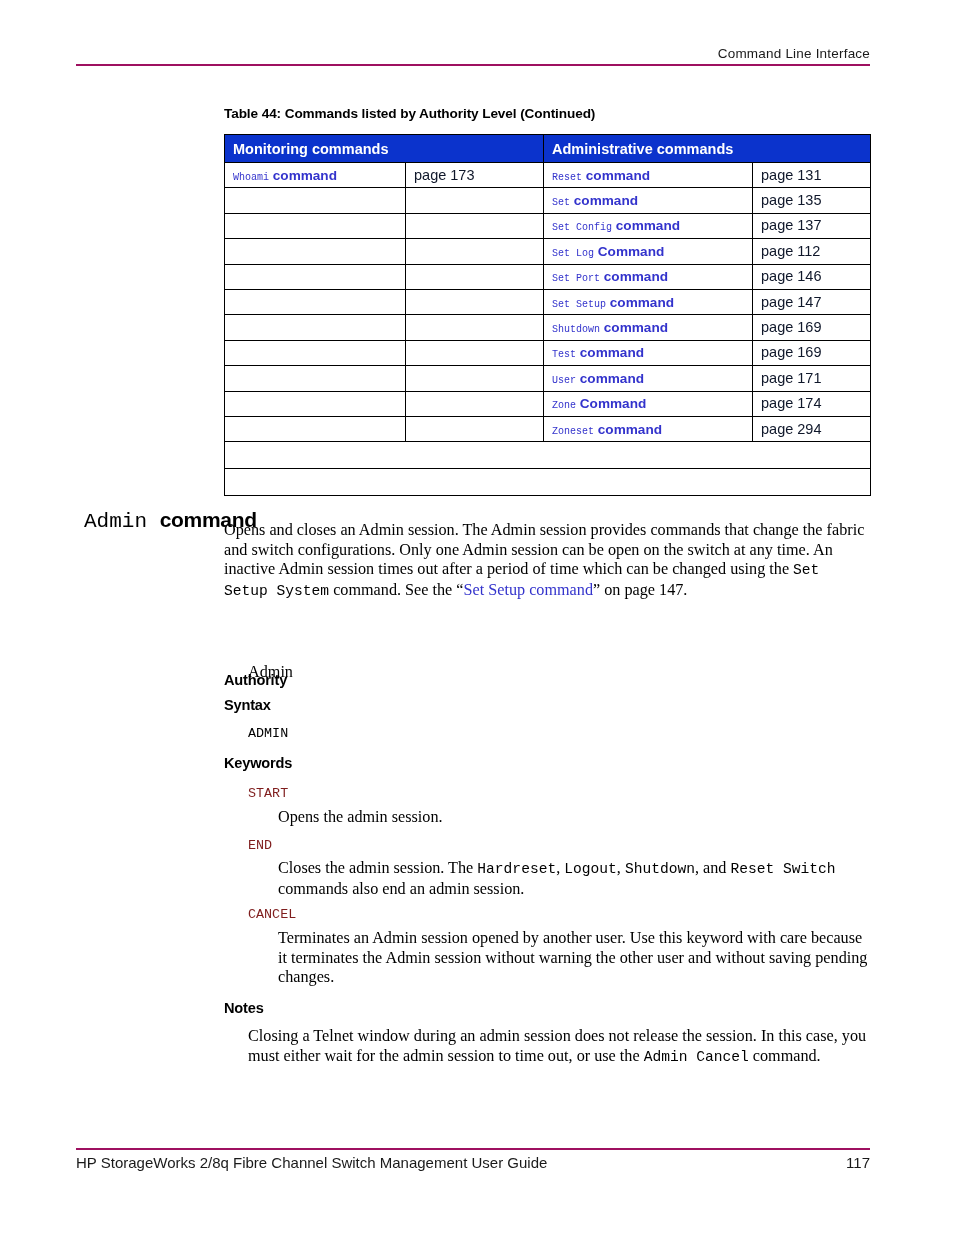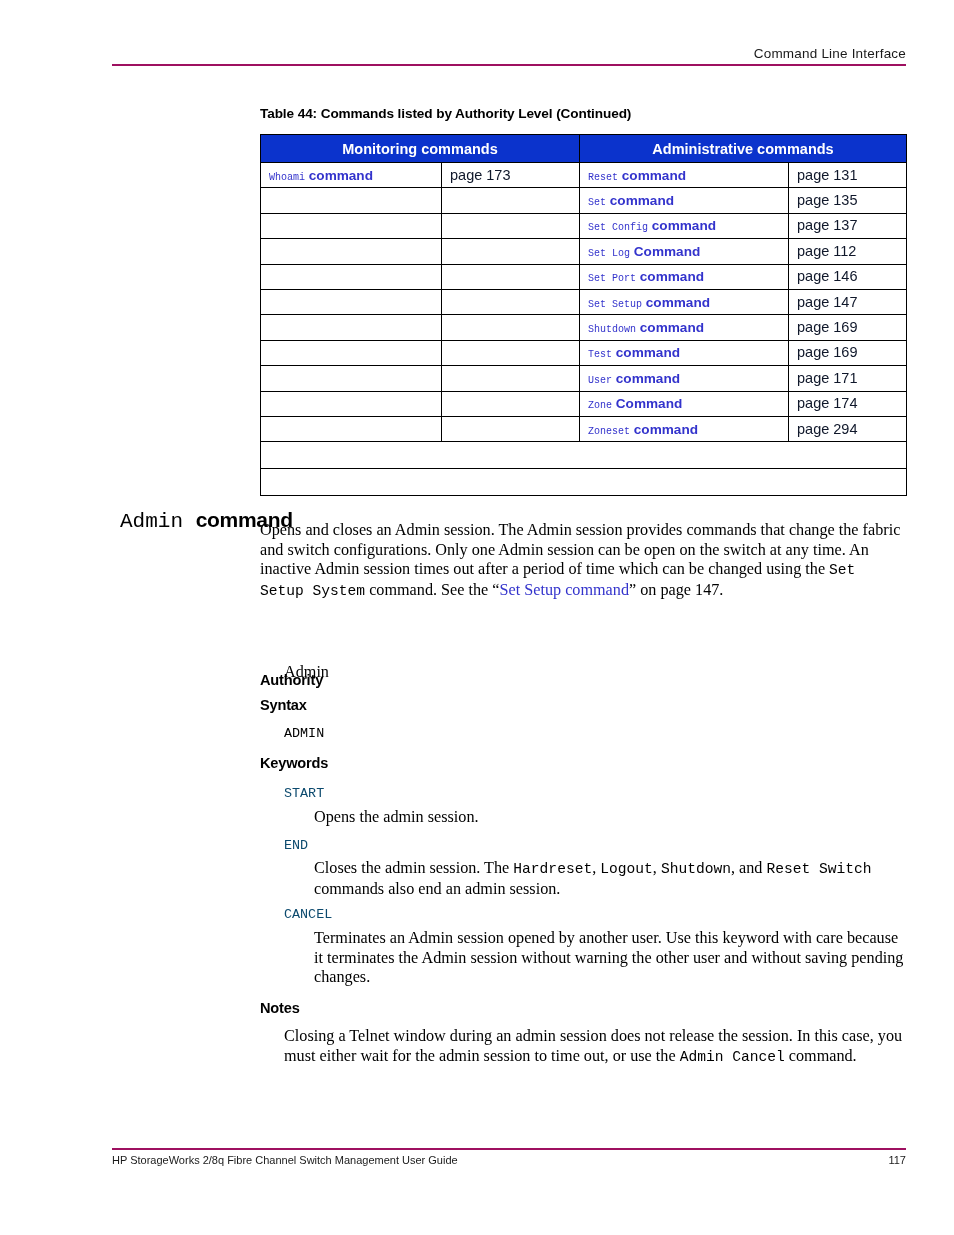--- a/index.html
+++ b/index.html
@@ -13,21 +13,20 @@
     position: relative;
     font-family: "Liberation Serif", serif;
     color: #000000;
     overflow: hidden;
   }
 
   
   .page {
     position: absolute;
     inset: 0;
-    margin-left: 36px;
   }
 
   
   .page-header {
     position: absolute;
     left: 76px;
     top: 46px;
     width: 794px;
     text-align: right;
   }
@@ -74,21 +73,21 @@
     height: 24.4px;
     vertical-align: middle;
     font-size: 15px;
   }
   .cmd-table th {
     background: #0b33cc;
     color: #ffffff;
     font-family: "Liberation Sans", sans-serif;
     font-weight: bold;
     font-size: 14.5px;
-    text-align: center;
+    text-align: left;
     height: 27px;
     border-color: #000;
   }
   col.c1 { width: 181px; }
   col.c2 { width: 138px; }
   col.c3 { width: 209px; }
   col.c4 { width: 118px; }
 
   .mono-link {
     font-family: "Liberation Mono", monospace;
@@ -167,21 +166,21 @@
   .val-syntax    { position: absolute; left: 248px; top: 726px;
                    font-family: "Liberation Mono", monospace; font-size: 13.4px;
                    color: #000; }
   .sub-keywords  { position: absolute; left: 224px; top: 755px; }
 
   .kw-term {
     position: absolute;
     left: 248px;
     font-family: "Liberation Mono", monospace;
     font-size: 13.4px;
-    color: #0c4a6e;
+    color: #7f1d1d;
   }
   .kw-def {
     position: absolute;
     left: 278px;
     width: 592px;
     font-family: "Liberation Serif", serif;
     font-size: 16.2px;
     line-height: 19.6px;
     color: #000;
   }
@@ -203,21 +202,21 @@
     left: 76px;
     top: 1148px;
     width: 794px;
   }
   .page-footer .rule { margin-bottom: 4px; }
   .footer-row {
     display: flex;
     justify-content: space-between;
     align-items: flex-start;
     font-family: "Liberation Sans", sans-serif;
-    font-size: 11px;
+    font-size: 15px;
     color: #1a1a1a;
   }
   .footer-row .fpage { font-weight: normal; }
 </style>
 </head>
 <body>
 
 <div class="page">
 
   <div class="page-header">

